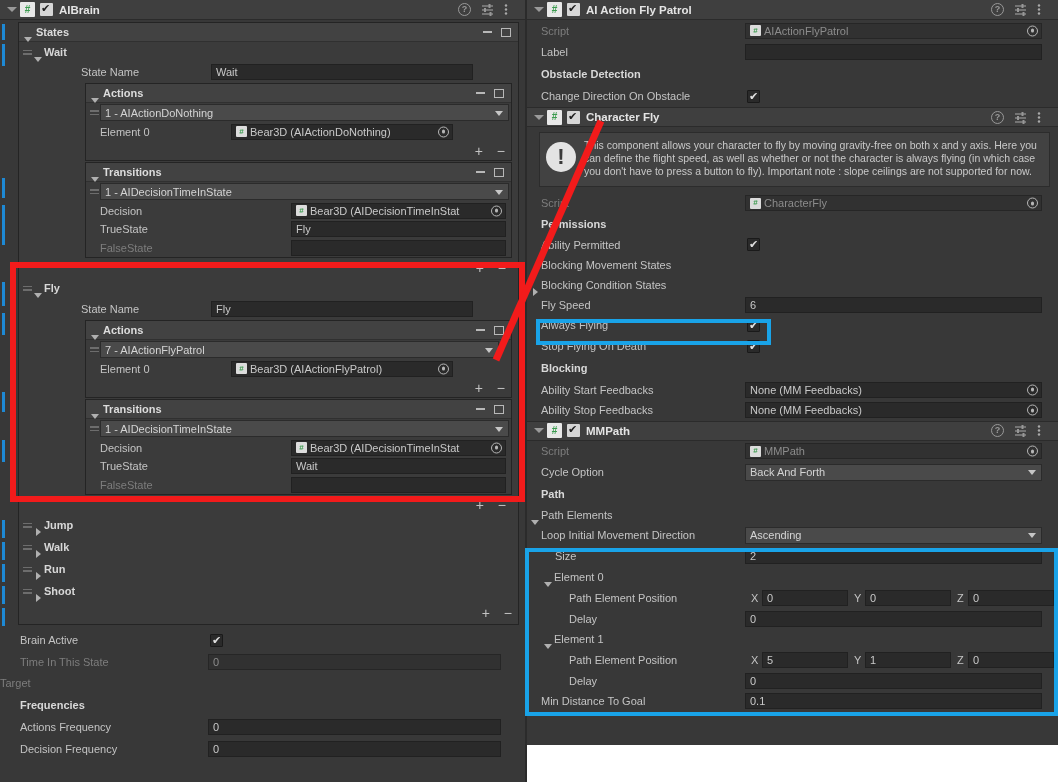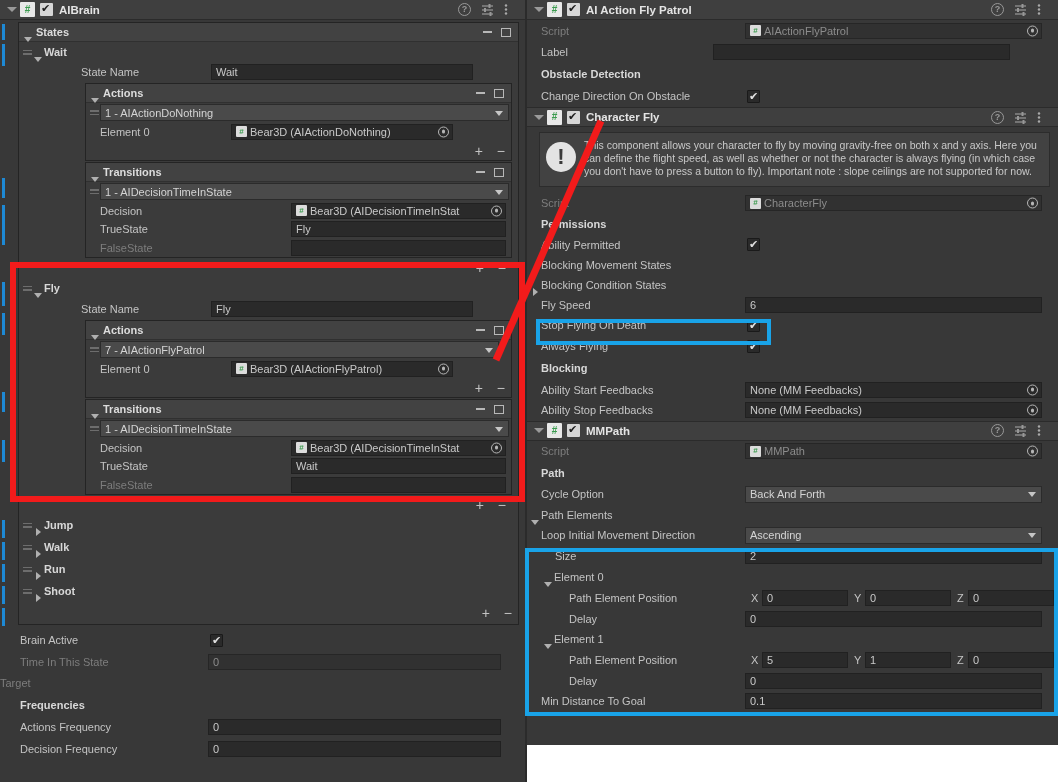--- a/index.html
+++ b/index.html
@@ -498,21 +498,21 @@
 
     <div class="row" style="height:21px;padding-left:14px">
       <span class="lbl dim" style="width:204px">Script</span>
       <span class="field dim objfield" style="width:297px">
         <span class="cs-mini">#</span>
         <span>AIActionFlyPatrol</span>
         <span class="target"></span>
       </span>
     </div>
     <div class="row" style="height:21px;padding-left:14px">
-      <span class="lbl" style="width:172px">Label</span>
+      <span class="lbl" style="width:204px">Label</span>
       <span class="field" style="width:297px"></span>
     </div>
     <div class="row" style="height:23px;padding-left:14px">
       <span class="lbl bold">Obstacle Detection</span>
     </div>
     <div class="row" style="height:22px;padding-left:14px">
       <span class="lbl" style="width:204px">Change Direction On Obstacle</span>
       <span class="chk dark"></span>
     </div>
 
@@ -575,25 +575,25 @@
     </div>
     <div class="row" style="height:20px;padding-left:3px">
       <span class="tri closed"></span>
       <span class="lbl">Blocking Condition States</span>
     </div>
     <div class="row" style="height:20px;padding-left:14px">
       <span class="lbl" style="width:204px">Fly Speed</span>
       <span class="field" style="width:297px">6</span>
     </div>
     <div class="row" style="height:21px;padding-left:14px">
+      <span class="lbl" style="width:204px">Always Flying</span>
+      <span class="chk dark"></span>
+    </div>
+    <div class="row" style="height:21px;padding-left:14px">
       <span class="lbl" style="width:204px">Stop Flying On Death</span>
-      <span class="chk dark"></span>
-    </div>
-    <div class="row" style="height:21px;padding-left:14px">
-      <span class="lbl" style="width:204px">Always Flying</span>
       <span class="chk dark"></span>
     </div>
     <div class="row" style="height:23px;padding-left:14px">
       <span class="lbl bold">Blocking</span>
     </div>
     <div class="row" style="height:20px;padding-left:14px">
       <span class="lbl" style="width:204px">Ability Start Feedbacks</span>
       <span class="field objfield" style="width:297px">
         <span>None (MM Feedbacks)</span>
         <span class="target"></span>
@@ -641,29 +641,29 @@
     </div>
 
     <div class="row" style="height:21px;padding-left:14px">
       <span class="lbl dim" style="width:204px">Script</span>
       <span class="field dim objfield" style="width:297px">
         <span class="cs-mini">#</span>
         <span>MMPath</span>
         <span class="target"></span>
       </span>
     </div>
-    <div class="row" style="height:22px;padding-left:14px">
-      <span class="lbl bold">Path</span>
-    </div>
     <div class="row" style="height:21px;padding-left:14px">
       <span class="lbl" style="width:204px">Cycle Option</span>
       <span class="popup" style="width:297px">
         <span>Back And Forth</span>
         <span class="caret"></span>
       </span>
+    </div>
+    <div class="row" style="height:22px;padding-left:14px">
+      <span class="lbl bold">Path</span>
     </div>
     <div class="row" style="height:20px;padding-left:3px">
       <span class="tri"></span>
       <span class="lbl">Path Elements</span>
     </div>
     <div class="row" style="height:21px;padding-left:14px">
       <span class="lbl" style="width:204px">Loop Initial Movement Direction</span>
       <span class="popup" style="width:297px">
         <span>Ascending</span>
         <span class="caret"></span>

